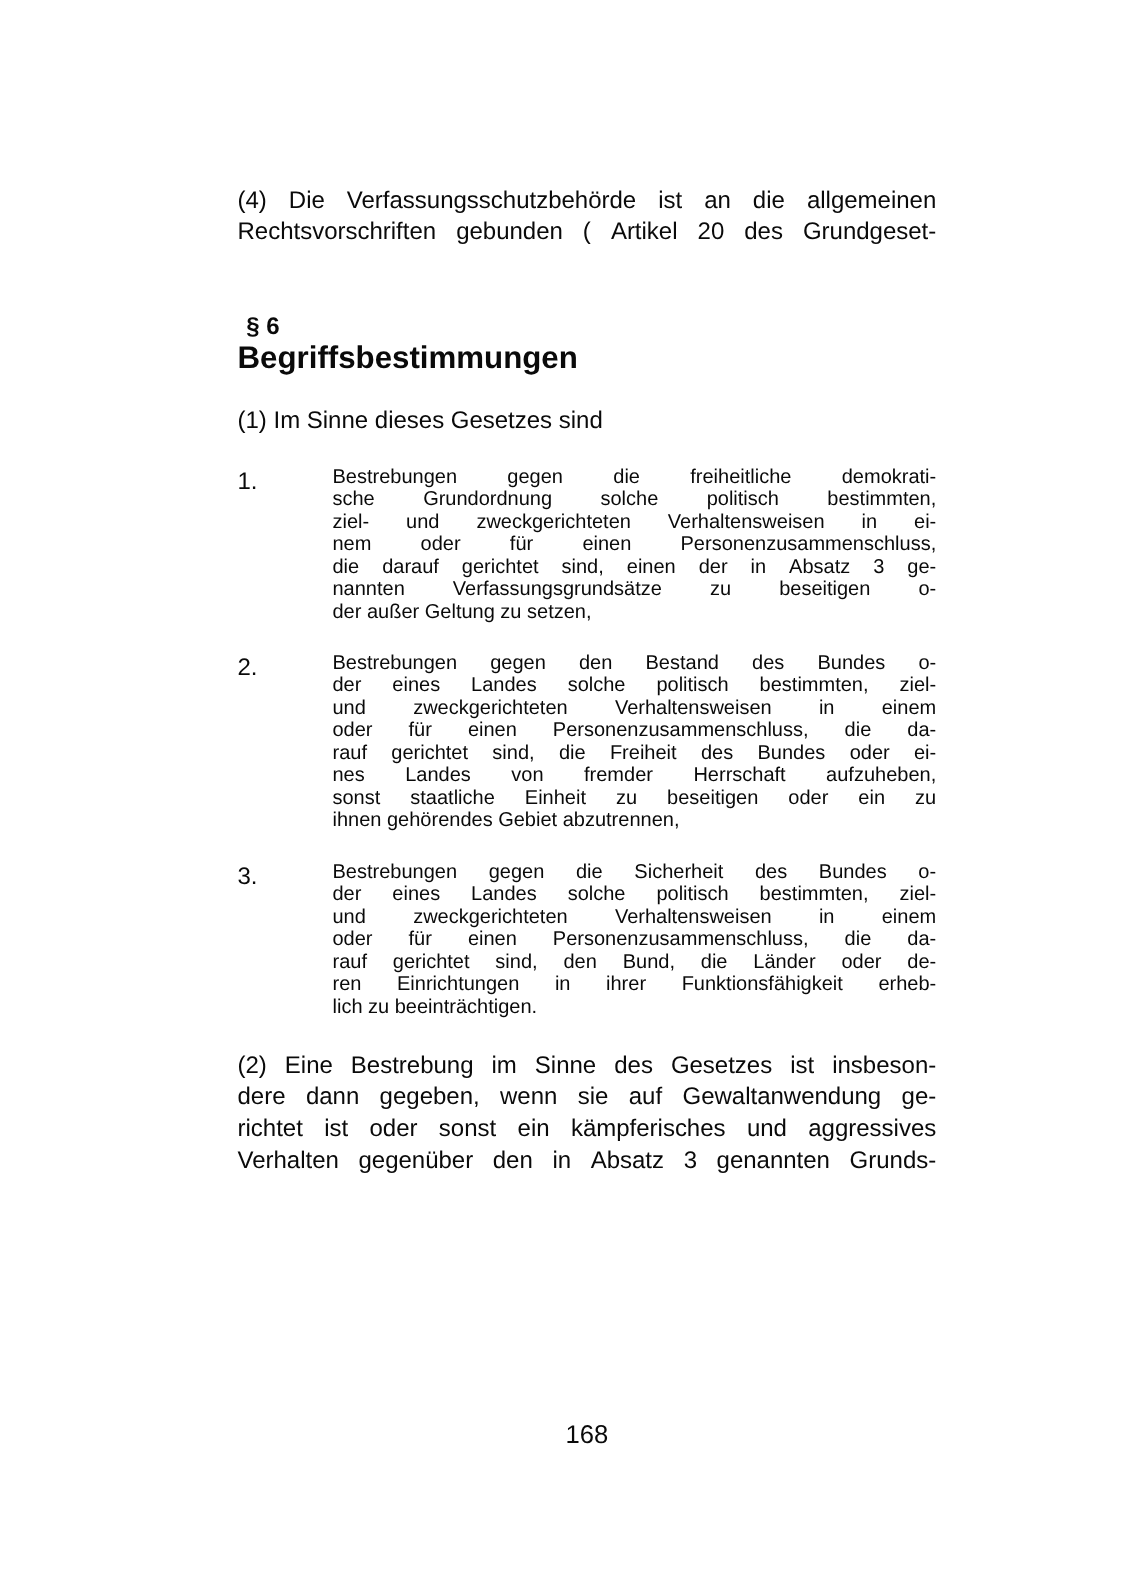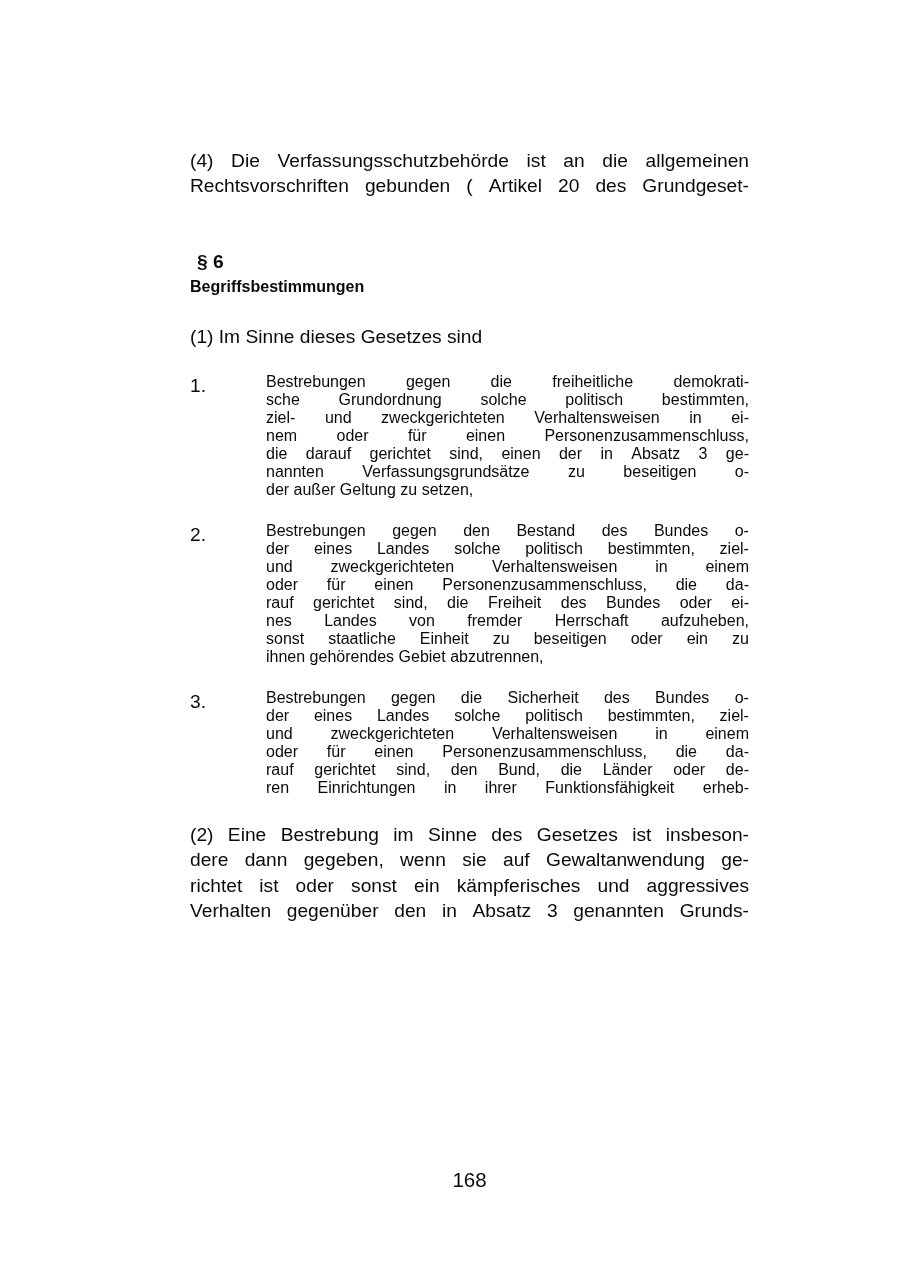--- a/index.html
+++ b/index.html
@@ -57,21 +57,21 @@
   .heading-wrap {
     margin-top: 25px;
   }
   .heading-sec {
     font-size: 19.2px;
     line-height: 25.4px;
     font-weight: bold;
     padding-left: 7px;
   }
   .heading-title {
-    font-size: 16px;
+    font-size: 25px;
     line-height: 25.4px;
     font-weight: bold;
   }
 
   
   .gap-lg { height: 25px; }
   .gap-md { height: 24px; }
   .gap-sm { height: 23px; }
 
   
@@ -93,21 +93,20 @@
   
   .folio {
     position: absolute;
     left: 190px;
     width: 559px;
     top: 1135px;
     text-align: center;
     font-size: 20.5px;
     line-height: 26px;
     color: #0a0a0a;
-    margin-top: 32px;
   }
 </style>
 </head>
 <body>
 
 <div class="page">
 
   <div class="content">
 
     <div class="block">
@@ -172,20 +171,21 @@
     <div class="numitem">
       <div class="num">3.</div>
       <div class="body">
         <div class="justified">
             <div class="jline"><span>Bestrebungen</span><span>gegen</span><span>die</span><span>Sicherheit</span><span>des</span><span>Bundes</span><span>o-</span></div>
             <div class="jline"><span>der</span><span>eines</span><span>Landes</span><span>solche</span><span>politisch</span><span>bestimmten,</span><span>ziel-</span></div>
             <div class="jline"><span>und</span><span>zweckgerichteten</span><span>Verhaltensweisen</span><span>in</span><span>einem</span></div>
             <div class="jline"><span>oder</span><span>für</span><span>einen</span><span>Personenzusammenschluss,</span><span>die</span><span>da-</span></div>
             <div class="jline"><span>rauf</span><span>gerichtet</span><span>sind,</span><span>den</span><span>Bund,</span><span>die</span><span>Länder</span><span>oder</span><span>de-</span></div>
             <div class="jline"><span>ren</span><span>Einrichtungen</span><span>in</span><span>ihrer</span><span>Funktionsfähigkeit</span><span>erheb-</span></div>
+            <div class="jline last">lich zu beeinträchtigen.</div>
           </div>
       </div>
     </div>
 
     <div class="gap-lg"></div>
 
     <div class="block">
       <div class="justified">
           <div class="jline"><span>(2)</span><span>Eine</span><span>Bestrebung</span><span>im</span><span>Sinne</span><span>des</span><span>Gesetzes</span><span>ist</span><span>insbeson-</span></div>
           <div class="jline"><span>dere</span><span>dann</span><span>gegeben,</span><span>wenn</span><span>sie</span><span>auf</span><span>Gewaltanwendung</span><span>ge-</span></div>

